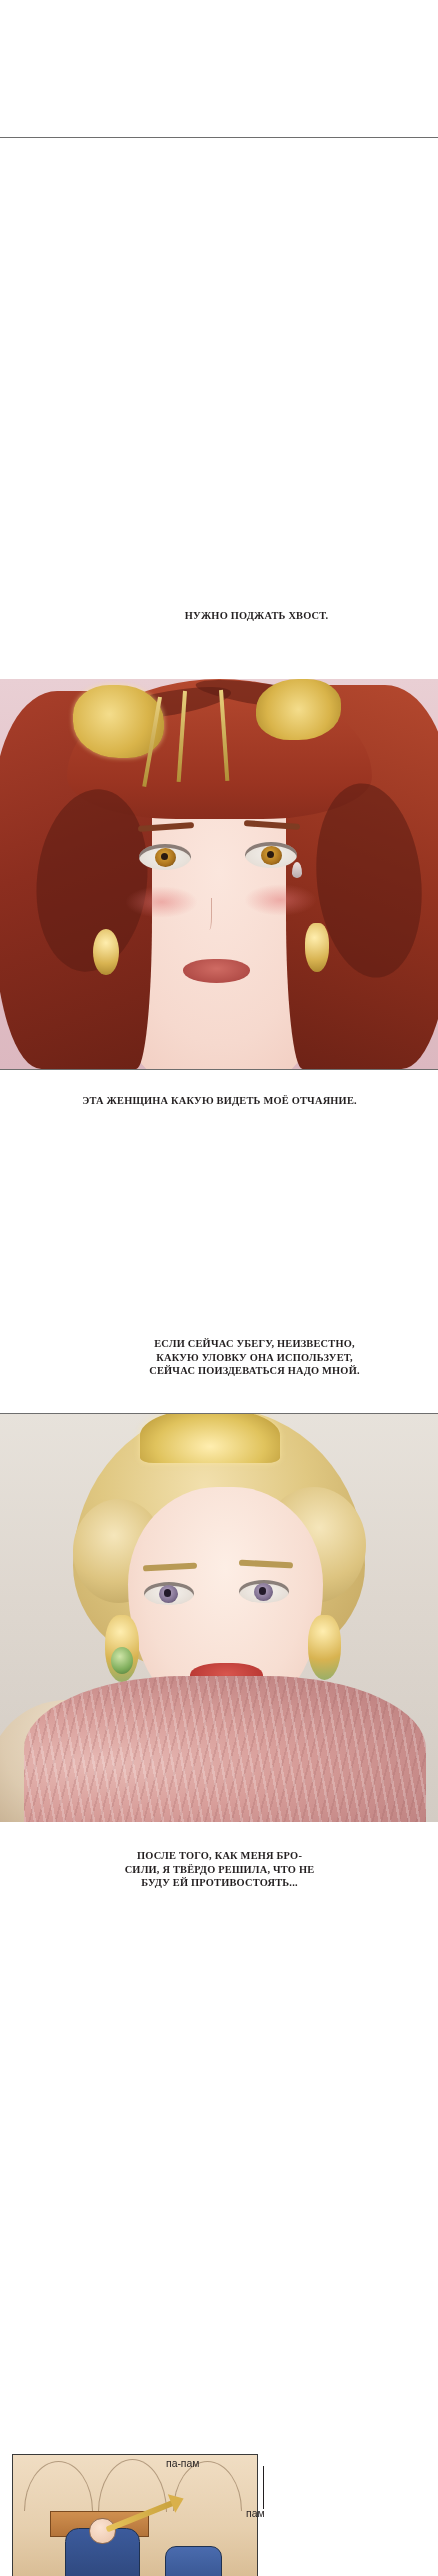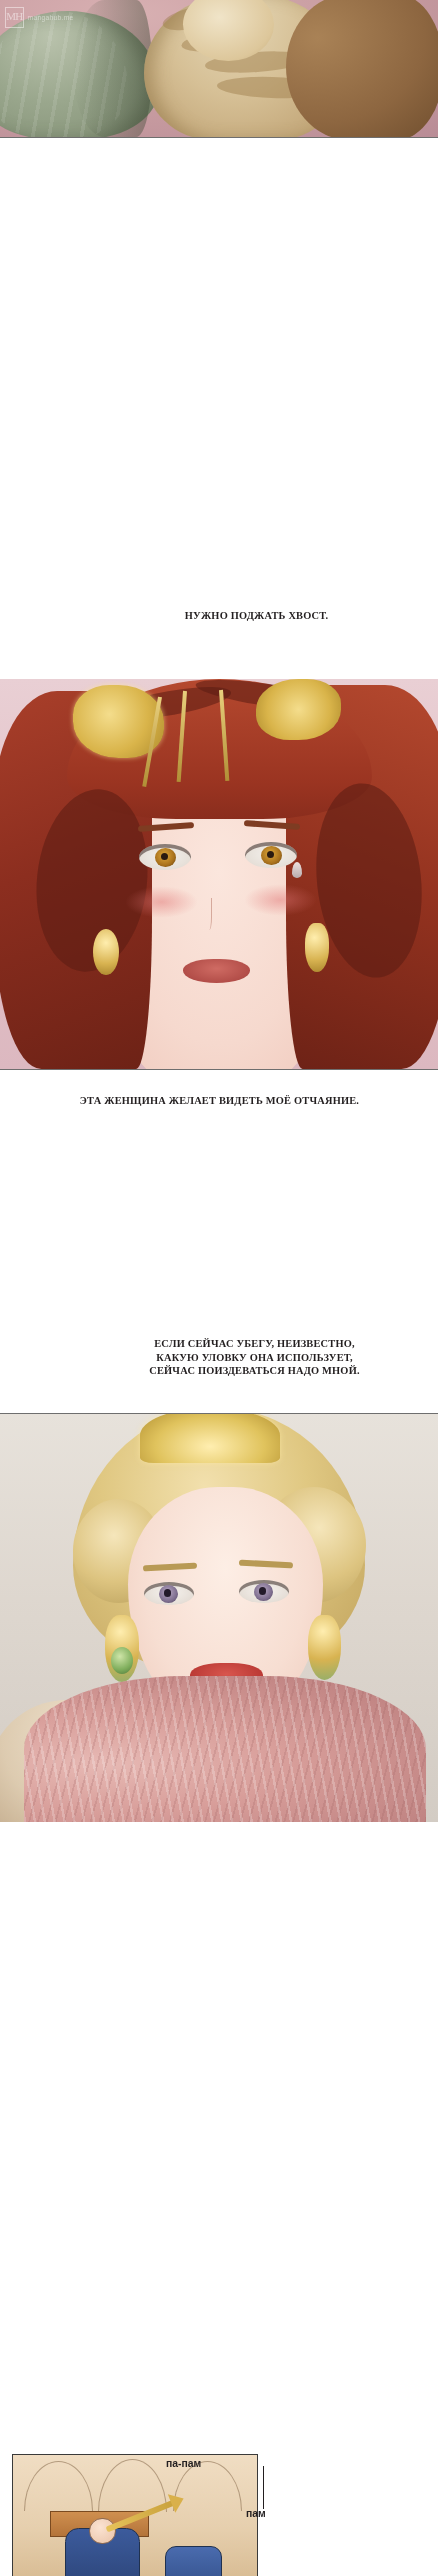--- a/index.html
+++ b/index.html
@@ -510,55 +510,37 @@
     left: 152px; top: 91px;
     width: 55px; height: 43px;
     background: linear-gradient(180deg, #4a6bae 0%, #33508a 100%);
     border-radius: 11px 11px 0 0;
     border: 1.2px solid #20314f;
   }
   #panel-trumpet .sfx {
     position: absolute;
     color: #231f20;
     font-family: "Liberation Sans", sans-serif;
-    font-weight: 700;
+    font-weight: 400;
     font-size: 10.4px;
   }
   #panel-trumpet .sfx-1 { left: 166px; top: 14.6px; }
   #panel-trumpet .sfx-2 { left: 246px; top: 65px; }
   #panel-trumpet .sfx-line {
     position: absolute;
     left: 263px; top: 23px;
     width: 1.2px; height: 43px;
     background: #231f20;
   }
 </style>
 </head>
 <body>
 
 <div class="page">
 
-  <div class="panel" id="panel-dresses">
-    <div class="bg-wall"></div>
-    <div class="dress-green"></div>
-    <div class="dress-green-shadow"></div>
-    <div class="dress-gold">
-      <div class="ruffle r1"></div>
-      <div class="ruffle r2"></div>
-      <div class="ruffle r3"></div>
-      <div class="ruffle r4"></div>
-    </div>
-    <div class="dress-gold-dark"></div>
-    <div class="sleeve"></div>
-
-    <div id="watermark">
-      <div class="wm-logo">MH</div>
-      <div class="wm-text">mangahub.me</div>
-    </div>
-  </div>
 
   <div class="hairline" style="top:137px;"></div>
 
   <div class="white-gap" style="top:138px; height:542px;"></div>
 
   <div class="caption" id="caption-1">НУЖНО ПОДЖАТЬ ХВОСТ.</div>
 
   <div class="hairline" style="top:679px;"></div>
   <div class="panel" id="panel-redhair">
     <div class="skin"></div>
@@ -587,21 +569,21 @@
     <div class="nose"></div>
     <div class="lips"></div>
     <div class="sweat"></div>
     <div class="earring"></div>
     <div class="earring2"></div>
   </div>
   <div class="hairline" style="top:1069px;"></div>
 
   <div class="white-gap" style="top:1070px; height:344px;"></div>
 
-  <div class="caption" id="caption-2">ЭТА ЖЕНЩИНА ЖЕЛАЕТ ВИДЕТЬ МОЁ ОТЧАЯНИЕ.</div>
+  <div class="caption" id="caption-2">ЭТА ЖЕНЩИНА КАКУЮ ВИДЕТЬ МОЁ ОТЧАЯНИЕ.</div>
 
   <div class="caption" id="caption-3">
     <div>ЕСЛИ СЕЙЧАС УБЕГУ, НЕИЗВЕСТНО,</div>
     <div>КАКУЮ УЛОВКУ ОНА ИСПОЛЬЗУЕТ,</div>
     <div>СЕЙЧАС ПОИЗДЕВАТЬСЯ НАДО МНОЙ.</div>
   </div>
 
   <div class="hairline" style="top:1413px;"></div>
   <div class="panel" id="panel-blonde">
     <div class="hair"></div>
@@ -622,20 +604,25 @@
         <div class="gem"></div>
       </div>
     <div class="earring2"></div>
     <div class="shoulder"></div>
     <div class="feather"></div>
   </div>
   <div class="hairline" style="top:1822px;"></div>
 
   <div class="white-gap" style="top:1822px; height:621px;"></div>
 
+  <div class="caption" id="caption-4">
+    <div>ПОСЛЕ ТОГО, КАК МЕНЯ БРО-</div>
+    <div>СИЛИ, Я ТВЁРДО РЕШИЛА, ЧТО НЕ</div>
+    <div>БУДУ ЕЙ ПРОТИВОСТОЯТЬ...</div>
+  </div>
 
   <div class="panel" id="panel-trumpet">
     <div class="frame">
       <div class="arch a1"></div>
       <div class="arch a2"></div>
       <div class="arch a3"></div>
       <div class="banner"></div>
       <div class="player"></div>
       <div class="player-head"></div>
       <div class="trumpet"></div>

